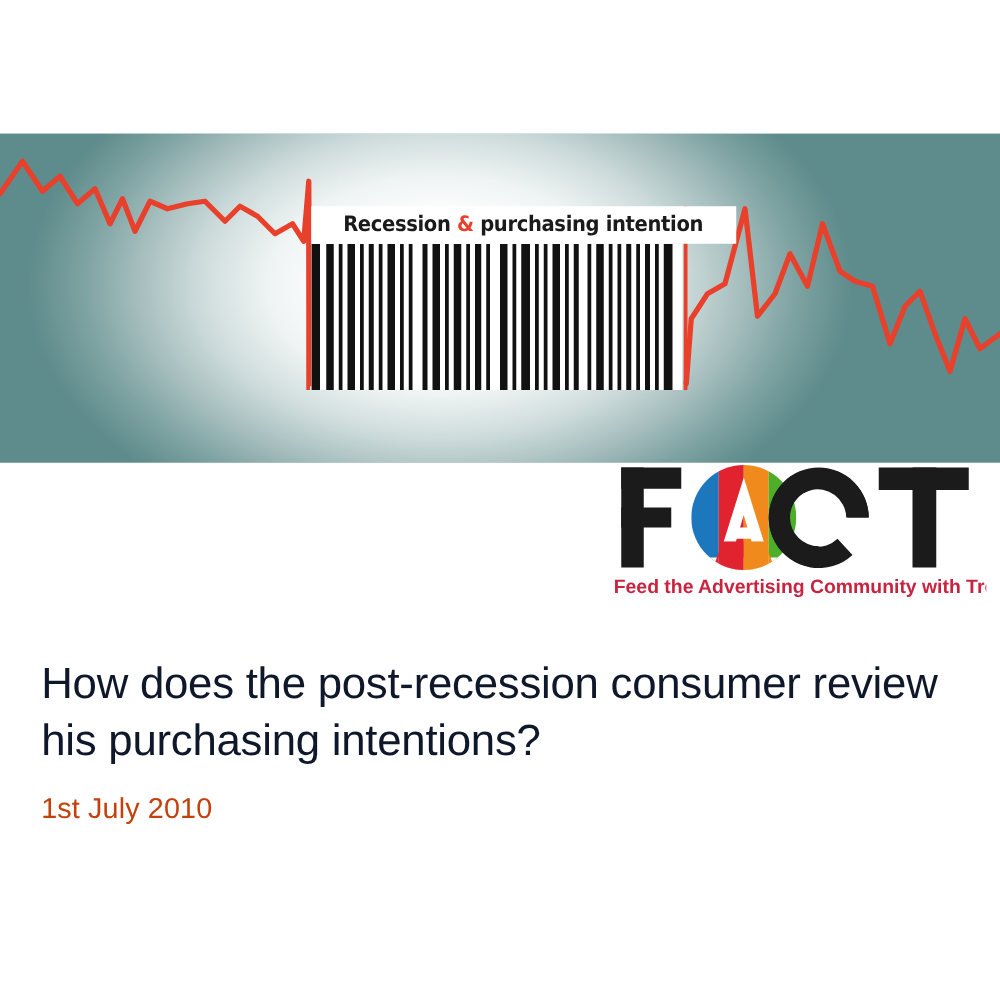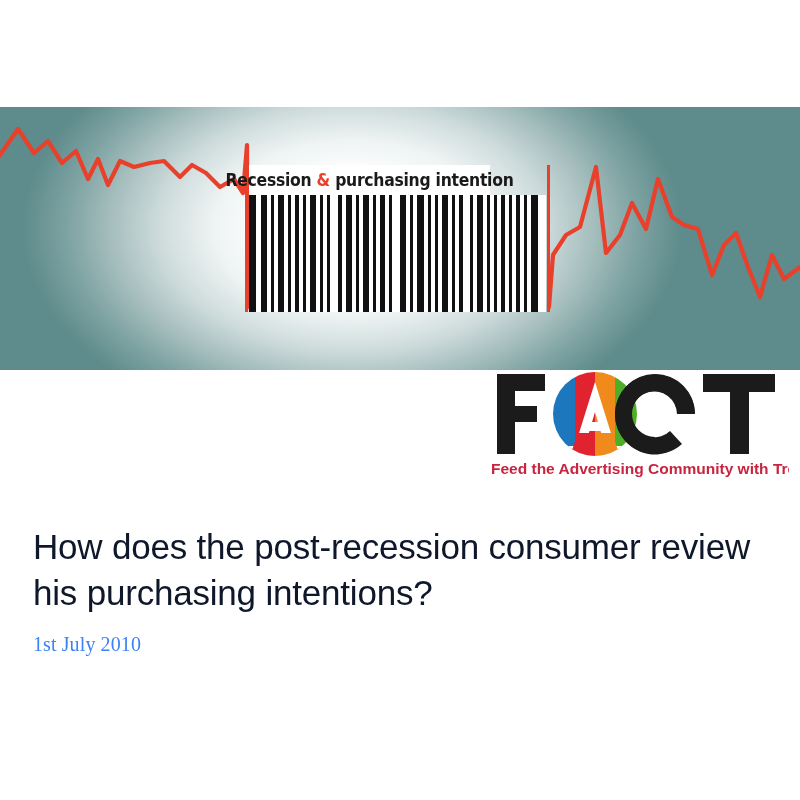--- a/index.html
+++ b/index.html
@@ -59,21 +59,21 @@
     height: 147px;
     background: #e8402a;
   }
   #barcode-rail-left { left: 0; }
   #barcode-rail-right { right: 0; }
 
   #barcode-label {
     position: absolute;
     left: 4px;
     top: 0;
-    width: 241px;
+    width: 340px;
     height: 30px;
     background: #ffffff;
     display: flex;
     align-items: center;
     justify-content: center;
     white-space: nowrap;
   }
 
   #barcode-label .lbl {
     font-family: "DejaVu Sans", sans-serif;
@@ -119,23 +119,23 @@
     font-size: 35px;
     line-height: 1.32;
     font-weight: normal;
     color: #0f172a;
     margin: 0;
     letter-spacing: -0.2px;
   }
 
   #slide-date {
     margin-top: 17px;
-    font-family: Liberation Serif, serif;
-    font-size: 20px;
-    color: #3b82f6;
+    font-family: Liberation Sans, sans-serif;
+    font-size: 23px;
+    color: #c2410c;
     letter-spacing: 0.1px;
   }
 </style>
 </head>
 <body>
 
 <div id="slide">
 
   <div id="banner">
 

